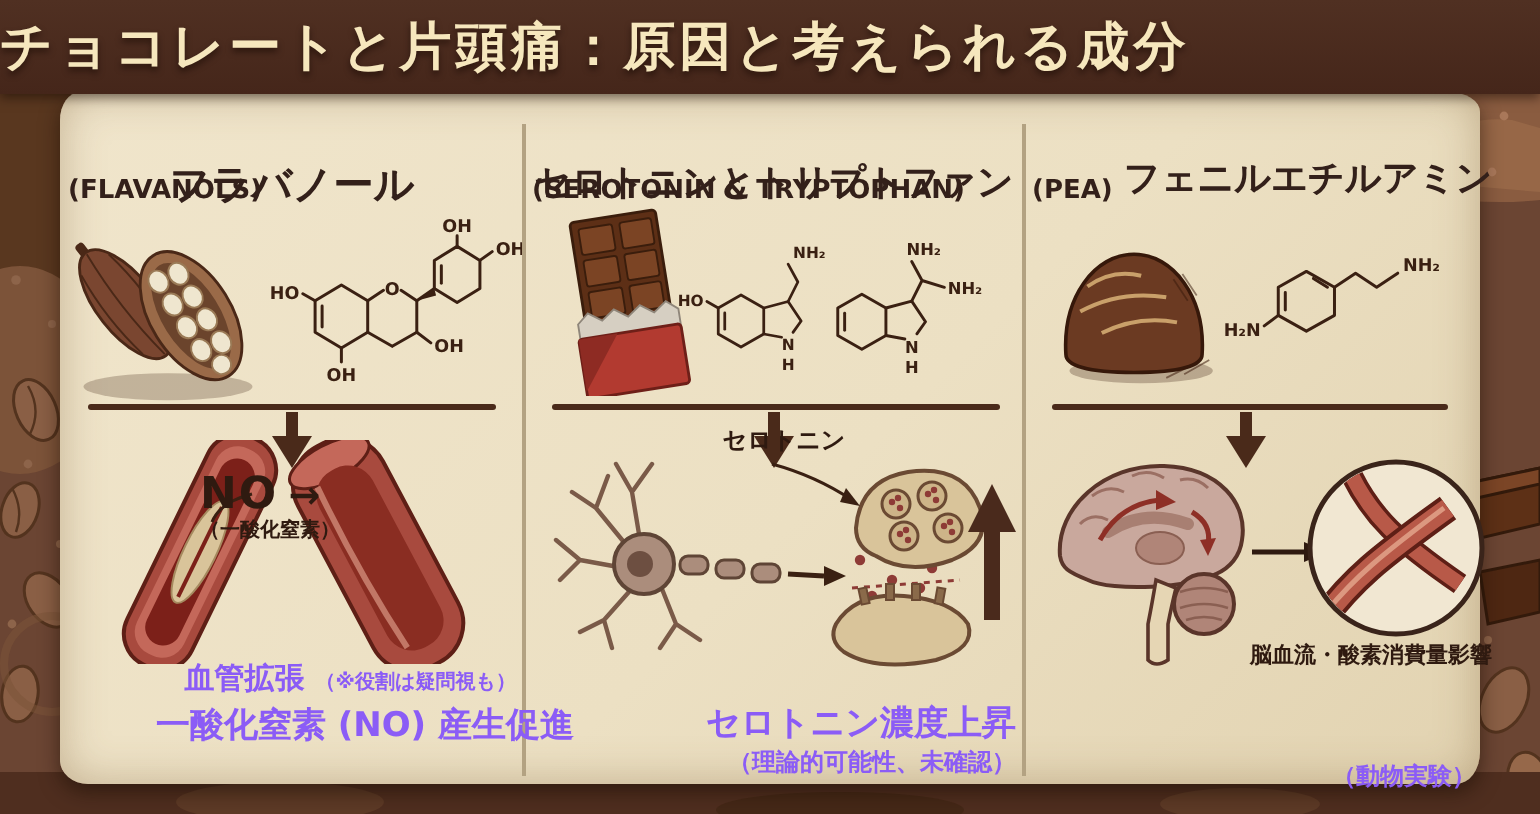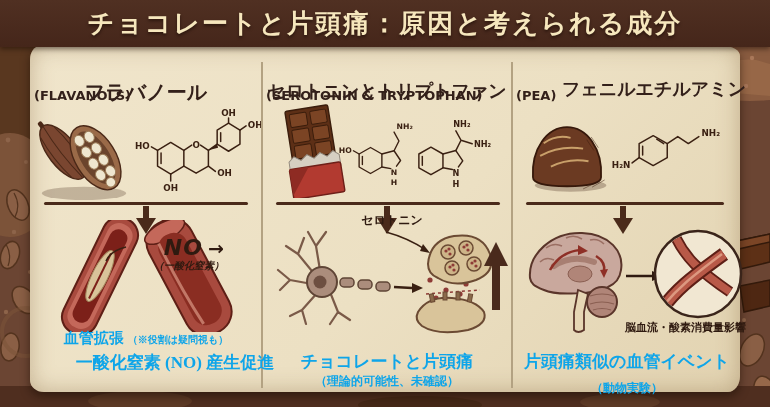--- a/index.html
+++ b/index.html
@@ -2,21 +2,21 @@
 <html><head>
 <meta charset="utf-8">
 <style>
   html,body{margin:0;padding:0;background:#2a1a10;}
   .stage{position:relative;width:770px;height:407px;overflow:hidden;
          font-family:"DejaVu Sans","Liberation Sans",sans-serif;}
   .bg{position:absolute;inset:0;z-index:0;}
   .titlebar{position:absolute;left:0;top:0;width:770px;height:47px;z-index:3;
             background:linear-gradient(#503022,#45261a);
             box-shadow:0 2px 5px rgba(20,8,2,.5);
-            display:flex;align-items:center;justify-content:center;}
+            display:flex;align-items:center;justify-content:flex-start;}
   .titlebar h1{margin:0;font-size:26px;font-weight:bold;color:#f6e7bd;
                letter-spacing:2px;text-shadow:0 2px 3px rgba(20,8,2,.55);}
   .parchment{position:absolute;left:30px;top:46px;width:710px;height:346px;z-index:1;
              background:linear-gradient(135deg,#f0e5cb 0%,#ece0c3 55%,#e2d3b1 100%);
              border-radius:10px 16px 12px 14px / 14px 10px 16px 12px;
              box-shadow:inset 0 0 22px rgba(125,95,55,.38), 0 4px 10px rgba(25,12,4,.55);}
   .divider{position:absolute;top:62px;width:1.5px;height:326px;background:#b3a282;z-index:2;}
   .dv1{left:261px;} .dv2{left:511px;}
   .col-title{position:absolute;text-align:center;font-weight:bold;color:#33201a;z-index:2;}
   .col-sub{position:absolute;text-align:left;font-weight:bold;font-size:13px;color:#33201a;z-index:2;}
@@ -36,30 +36,30 @@
   .pea{left:604px;top:116px;width:130px;height:64px;}
   .vessels{left:40px;top:220px;width:212px;height:112px;}
   .neuron{left:268px;top:220px;width:240px;height:122px;}
   .brainsvg{left:516px;top:218px;width:228px;height:118px;}
   .sep{position:absolute;height:2.5px;background:#4a2a1a;border-radius:2px;z-index:2;}
   .sep1{left:44px;top:202px;width:204px;}
   .sep2{left:276px;top:202px;width:224px;}
   .sep3{left:526px;top:202px;width:198px;}
   .darr{position:absolute;z-index:2;}
   .a1{left:135px;top:206px;} .a2{left:376px;top:206px;} .a3{left:612px;top:206px;}
-  .cap{position:absolute;text-align:center;font-weight:bold;color:#0ea5e9;z-index:2;font-family:Liberation Serif, serif;}
+  .cap{position:absolute;text-align:right;font-weight:bold;color:#8b5cf6;z-index:2;}
   .c1a{left:34px;top:329px;width:224px;}
   .c1b{left:34px;top:351px;width:224px;font-size:17px;margin-left:29px;}
   .c2a{left:266px;top:350px;width:242px;font-size:17px;}
   .c2b{left:266px;top:373px;width:242px;font-size:12px;}
   .c3a{left:516px;top:350px;width:222px;font-size:17px;}
   .c3b{left:516px;top:380px;width:222px;font-size:12px;}
   .eff-main{font-size:15px;} .eff-note{font-size:10px;}
-  .no-wrap{position:absolute;left:100px;top:236px;width:124px;text-align:right;
-           color:#2f1a10;z-index:2;line-height:1.1;font-style:italic;}
+  .no-wrap{position:absolute;left:100px;top:236px;width:124px;text-align:left;
+           color:#2f1a10;z-index:2;line-height:1.1;}
   .no-big{font-size:22px;font-weight:900;letter-spacing:1px;}
   .no-arr{font-size:19px;font-weight:900;}
   .no-sub{font-size:10px;font-weight:bold;}
   .syn-label{position:absolute;left:352px;top:212px;width:80px;text-align:center;
              font-size:12px;font-weight:bold;color:#2f1a10;z-index:2;}
   .brain-note{position:absolute;left:598px;top:320px;width:148px;text-align:right;
               font-size:11px;font-weight:bold;color:#2f1a10;z-index:2;}
   svg text{font-family:"DejaVu Sans","Liberation Sans",sans-serif;font-weight:bold;fill:#3a2012;}
   .chem text{font-size:10px;}
   .bond{stroke:#3a2012;stroke-width:1.7;fill:none;stroke-linecap:round;stroke-linejoin:round;}
@@ -345,18 +345,17 @@
       <path d="M147,88 C162,70 174,60 206,36" stroke="#dc9880" stroke-width="2.5" fill="none"></path>
     </g>
   </svg>
   <div class="brain-note">脳血流・酸素消費量影響</div>
 
   <div class="cap c1a">
     <span class="eff-main">血管拡張</span>
     <span class="eff-note">（※役割は疑問視も）</span>
   </div>
   <div class="cap c1b">一酸化窒素 (NO) 産生促進</div>
-  <div class="cap c2a">チョコレートと片頭痛</div>
+  <div class="cap c2a">セロトニン濃度上昇</div>
   <div class="cap c2b">（理論的可能性、未確認）</div>
-  <div class="cap c3a">片頭痛類似の血管イベント</div>
   <div class="cap c3b">（動物実験）</div>
 
 </div>
 
 </body></html>

